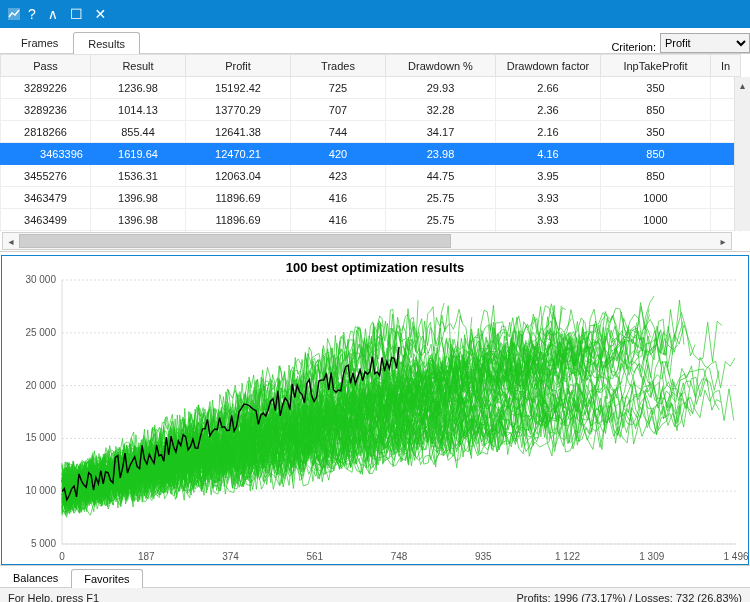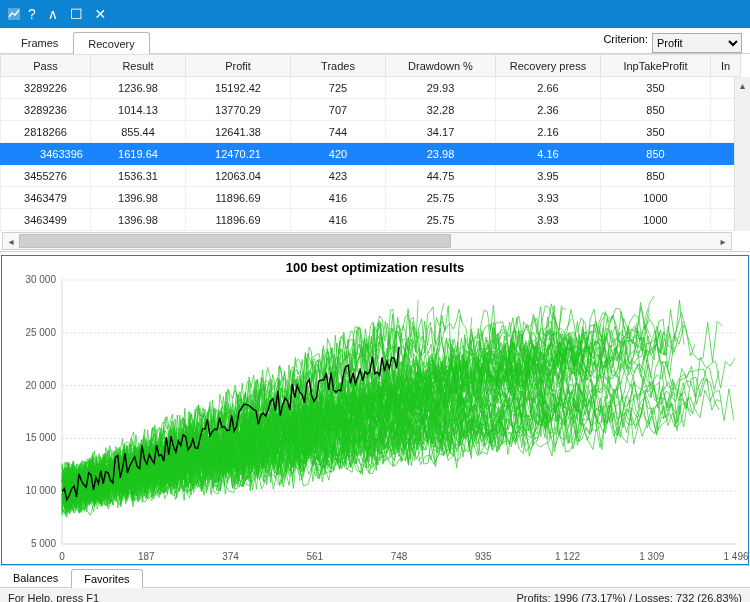--- a/index.html
+++ b/index.html
@@ -8,21 +8,21 @@
 .titlebar { height: 28px; background: #0c84d2; color: #fff; display: flex; align-items: center; padding: 0 6px 0 6px; font-size: 12px; }
 .titlebar .icon { width: 16px; height: 16px; margin-right: 6px; display: flex; align-items: center; justify-content: center; }
 .titlebar .title { flex: 1; }
 .titlebar .sys { display: flex; gap: 12px; font-size: 14px; }
 .titlebar .sys span { cursor: pointer; }
 
 .tabbar { height: 26px; border-bottom: 1px solid #d0d0d0; display: flex; align-items: flex-end; padding-left: 6px; background: #fff; }
 .tab { font-size: 11px; padding: 5px 14px 4px 14px; border: 1px solid transparent; border-bottom: none; cursor: pointer; color: #222; }
 .tab.active { border-color: #b8b8b8; background: #fff; border-top-left-radius: 3px; border-top-right-radius: 3px; position: relative; top: 1px; }
 .tabbar .spacer { flex: 1; }
-.criterion { display: flex; align-items: flex-start; font-size: 11px; gap: 4px; padding-right: 8px; }
+.criterion { display: flex; align-items: flex-end; font-size: 11px; gap: 4px; }
 .criterion select { font-size: 11px; width: 90px; height: 20px; border: 1px solid #aaa; background: #f3f3f3; }
 
 .table-wrap { width: 750px; height: 198px; overflow: hidden; border-bottom: 1px solid #d0d0d0; position: relative; }
 .table-scroll { width: 750px; height: 178px; overflow: hidden; }
 table { border-collapse: collapse; width: 740px; table-layout: fixed; font-size: 11px; color: #222; }
 th { font-weight: normal; text-align: center; background: #f7f7f7; border: 1px solid #e2e2e2; height: 22px; padding: 0 4px; }
 td { text-align: center; border: 1px solid #eee; height: 22px; padding: 0 4px; white-space: nowrap; overflow: hidden; }
 tr.selected td { background: #1a84ff; color: #fff; border-color: #1a84ff; }
 tr.selected td:first-child { border-left: 1px solid #1a84ff; padding-left: 36px; }
 .col-pass { width: 90px; } .col-res { width: 95px; } .col-profit { width: 105px; }
@@ -63,21 +63,21 @@
   <div class="sys">
     <span>?</span>
     <span>∧</span>
     <span>☐</span>
     <span>✕</span>
   </div>
 </div>
 
 <div class="tabbar">
   <div class="tab">Frames</div>
-  <div class="tab active">Recovery</div>
+  <div class="tab active">Results</div>
   <div class="spacer"></div>
   <div class="criterion">
     <span>Criterion:</span>
     <select>
       <option>Profit</option>
     </select>
   </div>
 </div>
 
 <div class="table-wrap">
@@ -93,21 +93,21 @@
           <col class="col-itp">
           <col class="col-in">
       </colgroup>
       <thead>
           <tr id="thead-row">
             <th>Pass</th>
             <th>Result</th>
             <th>Profit</th>
             <th>Trades</th>
             <th>Drawdown %</th>
-            <th>Recovery press</th>
+            <th>Drawdown factor</th>
             <th>InpTakeProfit</th>
             <th>In</th>
           </tr>
         </thead>
       <tbody id="tbody">
           <tr>
             <td>3289226</td>
             <td>1236.98</td>
             <td>15192.42</td>
             <td>725</td>

